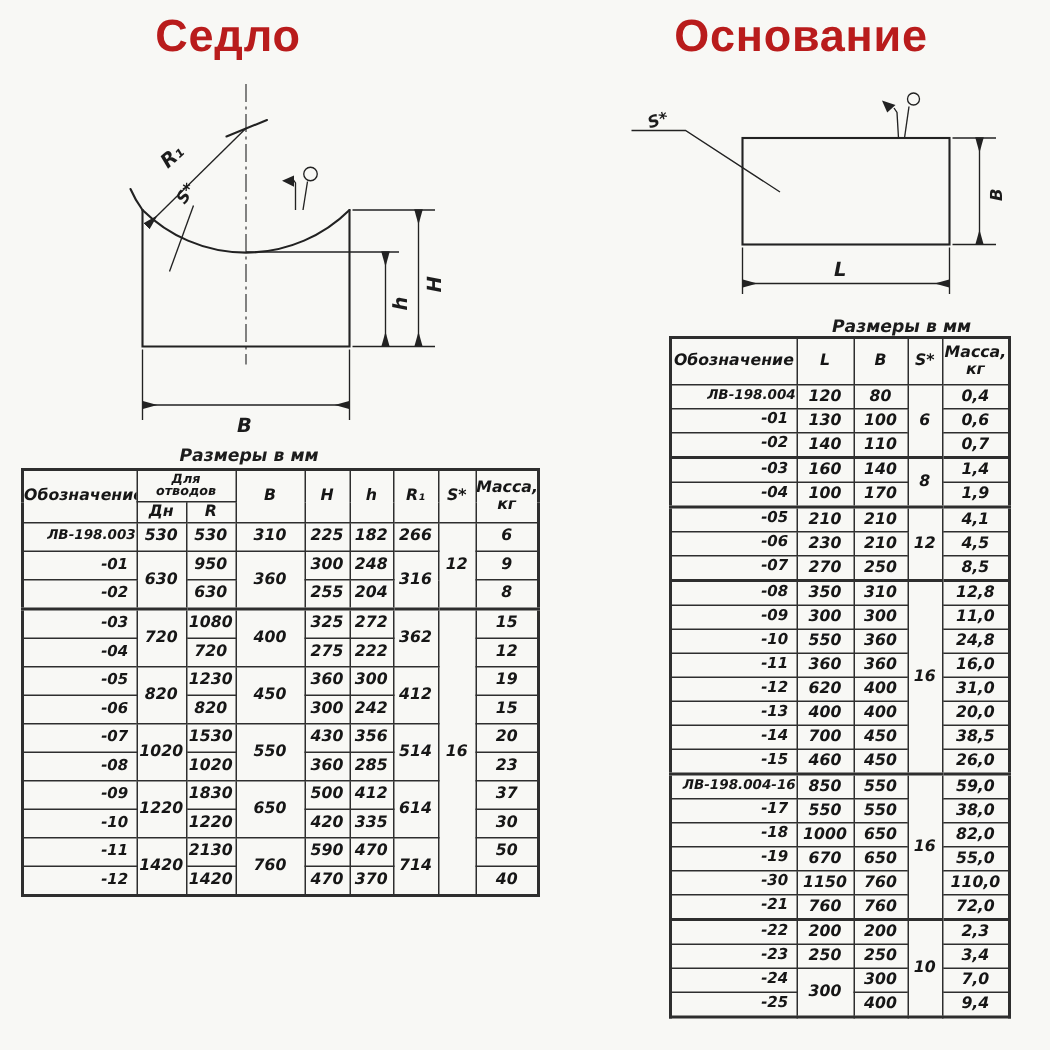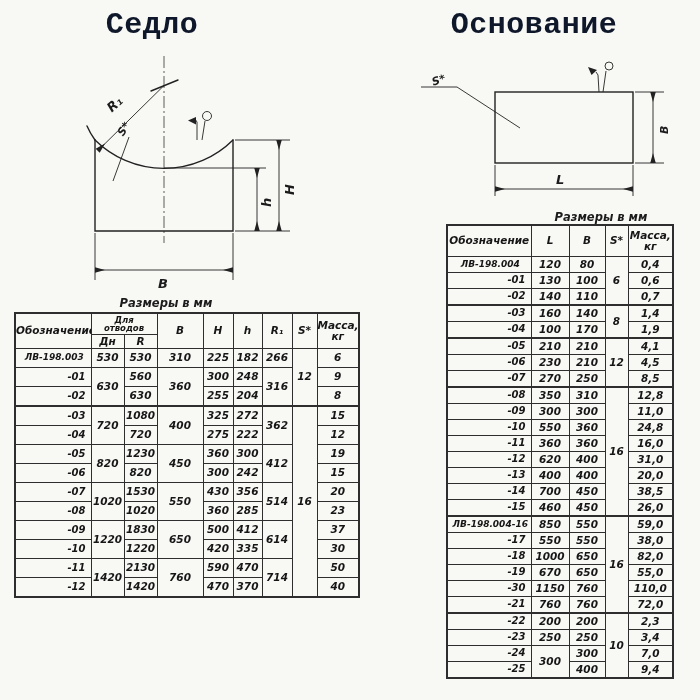--- a/index.html
+++ b/index.html
@@ -3,22 +3,22 @@
 <meta charset="utf-8">
 <style>
   html,body{margin:0;padding:0}
   body{
     width:700px;height:700px;position:relative;overflow:hidden;
     background:#f8f8f5;color:#1c1c1c;
     font-family:"DejaVu Sans",sans-serif;
   }
   .title{
     position:absolute;transform:translateX(-50%);
-    font-family:Liberation Mono, monospace;font-weight:600;
-    font-size:30px;color:#0f172a;letter-spacing:.5px;white-space:nowrap;
+    font-family:Liberation Sans, sans-serif;font-weight:600;
+    font-size:30px;color:#b91c1c;letter-spacing:.5px;white-space:nowrap;
   }
   .units{
     position:absolute;transform:translateX(-50%);
     font:italic 700 11.5px "DejaVu Sans",sans-serif;white-space:nowrap;
   }
   svg{position:absolute}
   .obj{stroke:#222;stroke-width:1.4;fill:none;stroke-linecap:round}
   .thin{stroke:#222;stroke-width:.9;fill:none}
   .cl{stroke:#333;stroke-width:.8;fill:none;stroke-dasharray:12 3 2 3}
   .dimtext{font:italic 700 13px "DejaVu Sans",sans-serif;fill:#1c1c1c}
@@ -35,21 +35,21 @@
   th{white-space:pre-line;font-size:10.5px}
   th.tiny{font-size:8.5px;line-height:1}
   #seat-table{left:14px;top:312px;width:344px}
   #seat-table td{height:18px}
   #seat-table tr.h1 th{height:20px}
   #seat-table tr.h2 th{height:13px}
   #base-table{left:446px;top:224px;width:226px}
   #base-table td{height:15px}
   #base-table tr.h1 th{height:30px}
   tr.thick td{border-top-width:2.4px}
-  td.des-l{text-align:center;padding-left:2px;font-size:9px}
+  td.des-l{text-align:right;padding-left:2px;font-size:9px}
   td.des-r{text-align:right;padding-right:5px;font-size:10px}
   table{border:2px solid #2e2e2e}
 </style>
 </head>
 <body>
 
 <div class="title" style="left:152px;top:8px">Седло</div>
 
 <svg style="left:40px;top:45px" width="270" height="255" viewBox="40 45 270 255">
   <defs>
@@ -133,21 +133,21 @@
         <td>310</td>
         <td>225</td>
         <td>182</td>
         <td>266</td>
         <td rowspan="3">12</td>
         <td>6</td>
       </tr>
       <tr>
         <td class="des-r">-01</td>
         <td rowspan="2">630</td>
-        <td>560</td>
+        <td>950</td>
         <td rowspan="2">360</td>
         <td>300</td>
         <td>248</td>
         <td rowspan="2">316</td>
         <td>9</td>
       </tr>
       <tr>
         <td class="des-r">-02</td>
         <td>630</td>
         <td>255</td>

